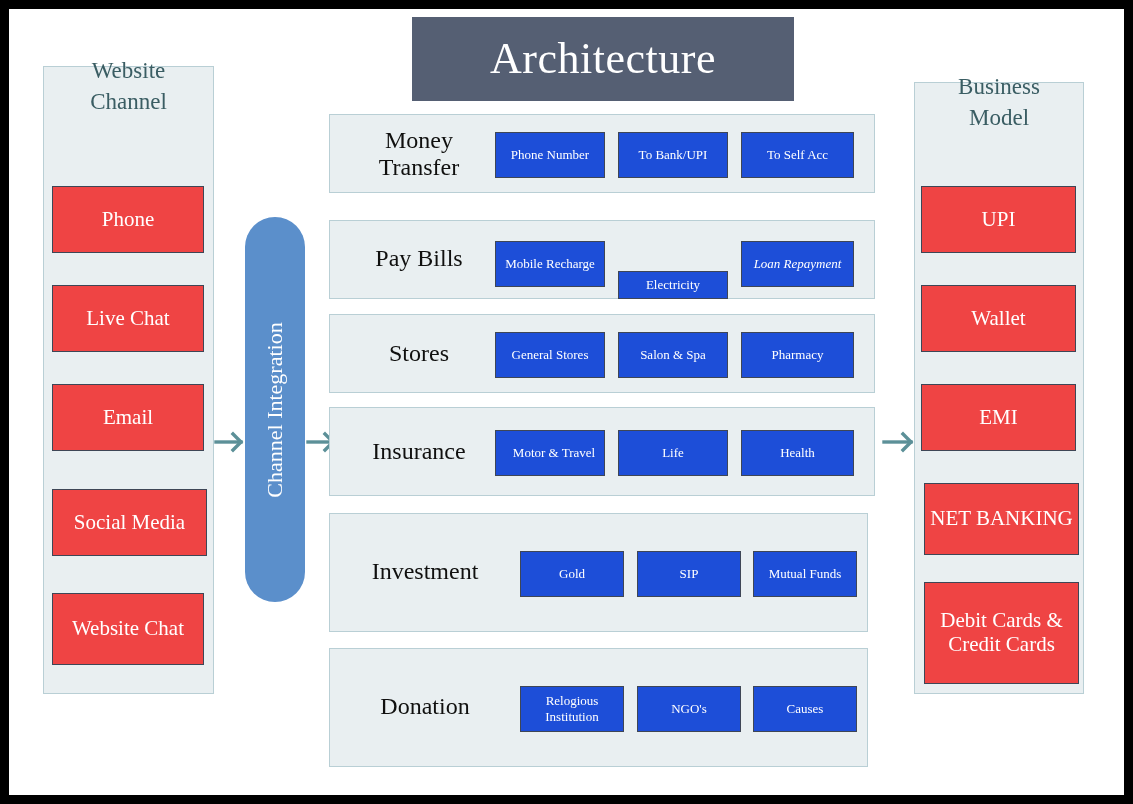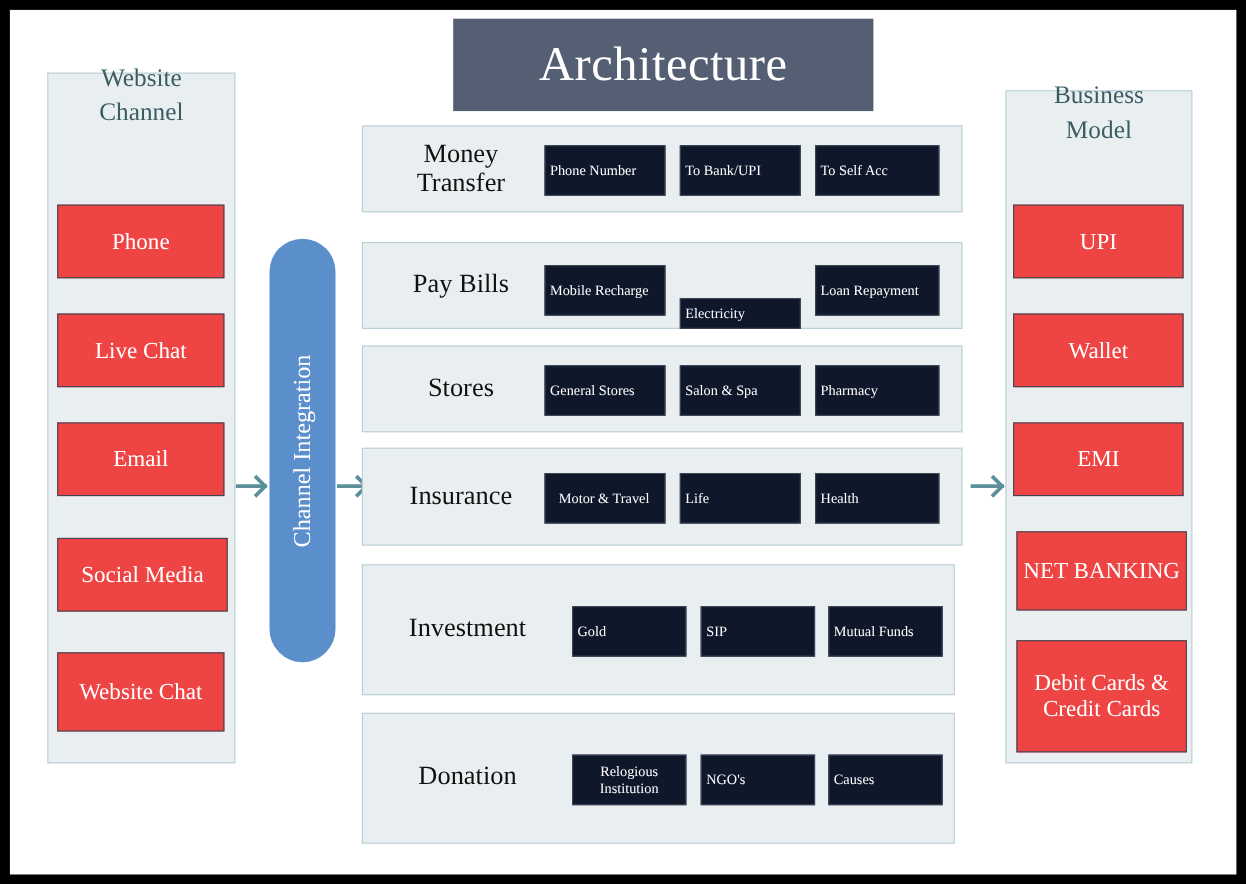--- a/index.html
+++ b/index.html
@@ -116,25 +116,26 @@
   }
   .row-label {
     position: absolute;
     text-align: center;
     color: #10100F;
     font-size: 24px;
     line-height: 1.12;
   }
   .chip {
     position: absolute;
-    background: #0f172a;
+    background: #1d4ed8;
     border: 1px solid #3E4656;
     color: #ffffff;
     display: flex;
     align-items: center;
+    justify-content: center;
     text-align: center;
     font-size: 13px;
     line-height: 1.2;
     padding: 0 4px;
   }
 </style>
 </head>
 <body>
 
 <div id="canvas">
@@ -203,21 +204,21 @@
     <div class="service-row" style="left:320px; top:211px; width:546px; height:79px;">
       <div class="row-label" style="left:16px; top:24px; width:146px;">
         <span>Pay Bills</span>
       </div>
       <div class="chip" style="left:165px; top:20px; width:110px; height:46px;">
         <span>Mobile Recharge</span>
       </div>
       <div class="chip" style="left:288px; top:20px; width:110px; height:28px;margin-top:30px;">
         <span>Electricity</span>
       </div>
-      <div class="chip" style="left:411px; top:20px; width:113px; height:46px;">
+      <div class="chip" style="left:411px; top:20px; width:113px; height:46px;font-style:italic;">
         <span>Loan Repayment</span>
       </div>
     </div>
 
     <div class="service-row" style="left:320px; top:305px; width:546px; height:79px;">
       <div class="row-label" style="left:16px; top:25px; width:146px;">
         <span>Stores</span>
       </div>
       <div class="chip" style="left:165px; top:17px; width:110px; height:46px;">
         <span>General Stores</span>

